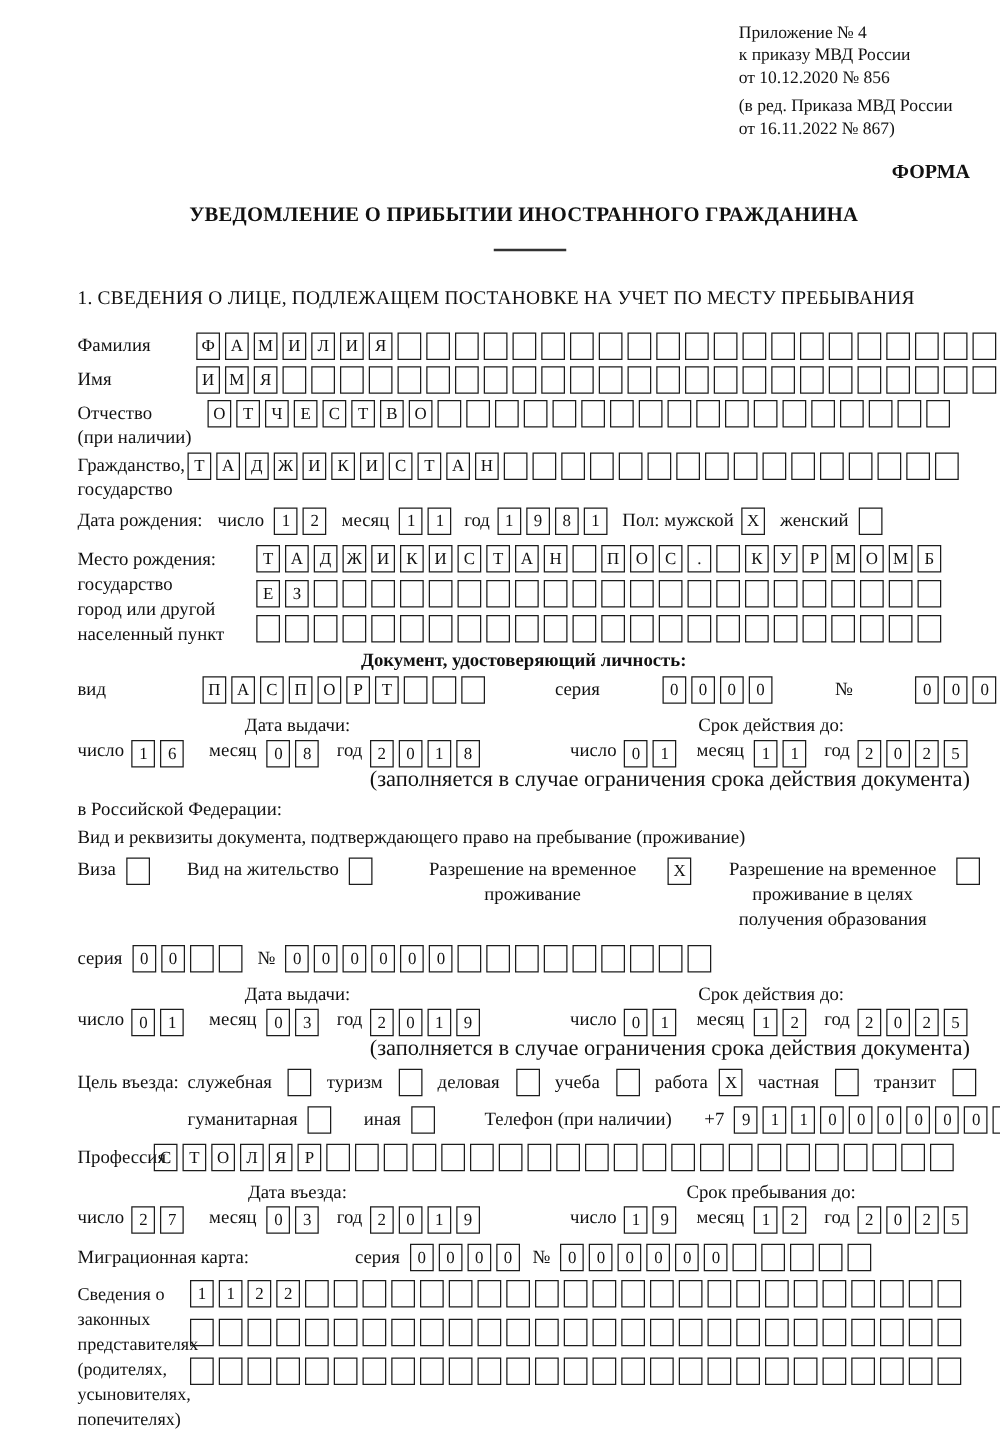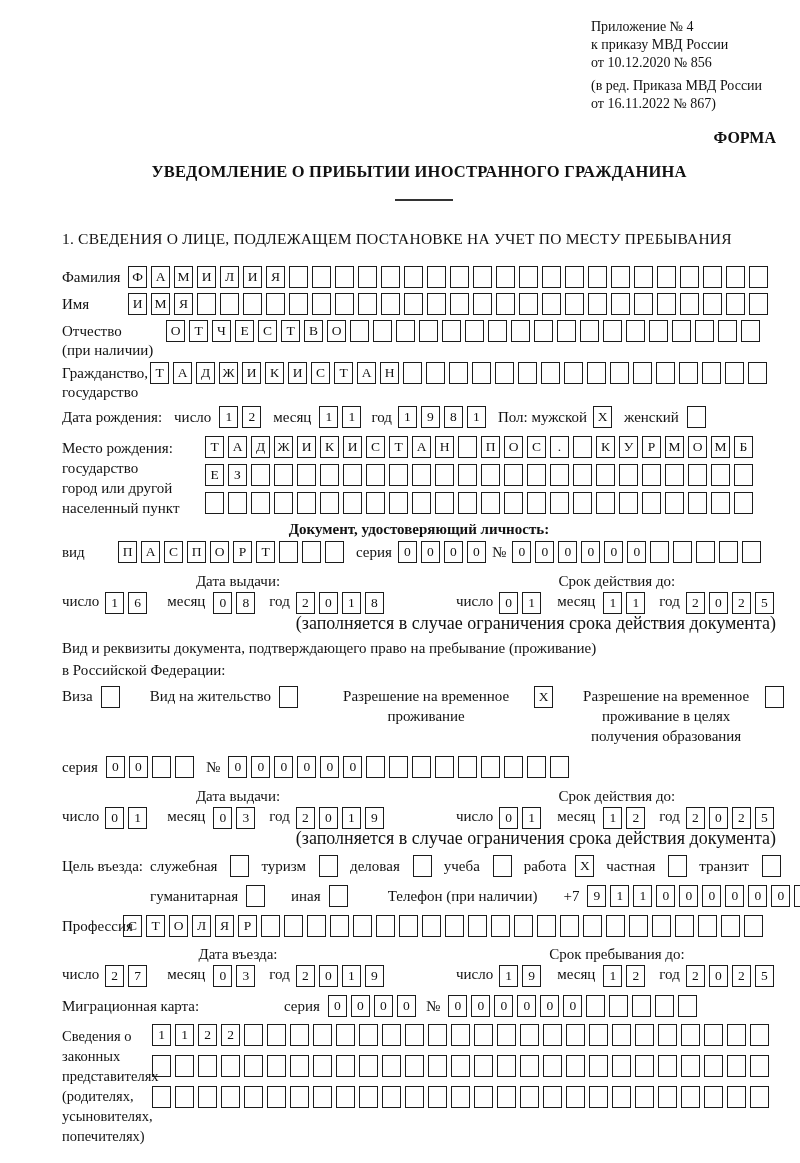--- a/index.html
+++ b/index.html
@@ -24,21 +24,21 @@
   .ref .gap { margin-top: 5px; }
   .forma { text-align: right; font-weight: bold; font-size: 16px; margin-top: 16px; }
   .title { text-align: center; font-weight: bold; font-size: 16.5px; line-height: 24px; margin-top: 13px; letter-spacing: .2px; }
   .blank { display: inline-block; width: 58px; border-bottom: 2px solid #333; height: 14px; margin-left: 10px; }
   .sec { font-weight: normal; font-size: 15.5px; margin-top: 22px; letter-spacing: .2px; }
 
   .row { display: flex; align-items: flex-start; }
   .lbl { flex: none; font-size: 15px; line-height: 19px; padding-top: 2px; }
   .w66 { width: 66px; } .w104 { width: 104px; } .w88 { width: 88px; }
   .w143 { width: 143px; } .w90 { width: 90px; }
-  .mt18 { margin-top: 18px; } .mb5 { margin-bottom: 5px; }
+  .mt18 { margin-top: 18px; } .mb5 { margin-bottom: 5px; gap: 29px; }
 
   .inline-lbl { font-size: 15px; line-height: 23px; flex: none; }
   .ml6 { margin-left: 6px; } .ml8 { margin-left: 8px; } .ml12 { margin-left: 12px; } .mr6 { margin-right: 6px; } .mr8 { margin-right: 8px; }
 
   .boxrow { margin-bottom: 6px; }
   .doc-heading { text-align: center; font-weight: bold; font-size: 15px; margin: 3px 0 3px 0; }
 
   .dates { display: flex; margin-top: 8px; }
   .dg-title { text-align: center; font-size: 15px; line-height: 18px; }
   .dg-line { white-space: nowrap; }
@@ -129,21 +129,21 @@
     </div>
     <div>
       <div class="boxrow"><span class="boxes"><span class="cell">Т</span><span class="cell">А</span><span class="cell">Д</span><span class="cell">Ж</span><span class="cell">И</span><span class="cell">К</span><span class="cell">И</span><span class="cell">С</span><span class="cell">Т</span><span class="cell">А</span><span class="cell">Н</span><span class="cell"></span><span class="cell">П</span><span class="cell">О</span><span class="cell">С</span><span class="cell">.</span><span class="cell"></span><span class="cell">К</span><span class="cell">У</span><span class="cell">Р</span><span class="cell">М</span><span class="cell">О</span><span class="cell">М</span><span class="cell">Б</span></span></div>
       <div class="boxrow"><span class="boxes"><span class="cell">Е</span><span class="cell">З</span><span class="cell"></span><span class="cell"></span><span class="cell"></span><span class="cell"></span><span class="cell"></span><span class="cell"></span><span class="cell"></span><span class="cell"></span><span class="cell"></span><span class="cell"></span><span class="cell"></span><span class="cell"></span><span class="cell"></span><span class="cell"></span><span class="cell"></span><span class="cell"></span><span class="cell"></span><span class="cell"></span><span class="cell"></span><span class="cell"></span><span class="cell"></span><span class="cell"></span></span></div>
       <div><span class="boxes"><span class="cell"></span><span class="cell"></span><span class="cell"></span><span class="cell"></span><span class="cell"></span><span class="cell"></span><span class="cell"></span><span class="cell"></span><span class="cell"></span><span class="cell"></span><span class="cell"></span><span class="cell"></span><span class="cell"></span><span class="cell"></span><span class="cell"></span><span class="cell"></span><span class="cell"></span><span class="cell"></span><span class="cell"></span><span class="cell"></span><span class="cell"></span><span class="cell"></span><span class="cell"></span><span class="cell"></span></span></div>
     </div>
   </div>
 
   <div class="doc-heading">Документ, удостоверяющий личность:</div>
 
-  <div class="row" style="margin-bottom:8px;">
+  <div class="row" style="margin-bottom:8px;gap:44px;">
     <div class="lbl" style="width:56px;">вид</div>
     <span class="boxes"><span class="cell">П</span><span class="cell">А</span><span class="cell">С</span><span class="cell">П</span><span class="cell">О</span><span class="cell">Р</span><span class="cell">Т</span><span class="cell"></span><span class="cell"></span><span class="cell"></span></span>
     <span class="inline-lbl ml8 mr6">серия</span>
     <span class="boxes"><span class="cell">0</span><span class="cell">0</span><span class="cell">0</span><span class="cell">0</span></span>
     <span class="inline-lbl mr6" style="margin-left:2px;">№</span>
     <span class="boxes"><span class="cell">0</span><span class="cell">0</span><span class="cell">0</span><span class="cell">0</span><span class="cell">0</span><span class="cell">0</span><span class="cell"></span><span class="cell"></span><span class="cell"></span><span class="cell"></span><span class="cell"></span></span>
   </div>
 
   <div class="dates" style="margin-top:0;">
     <div class="dg-left">
@@ -159,22 +159,22 @@
       <div class="dg-line">
         <span class="inline-lbl mr6">число</span><span class="boxes"><span class="cell">0</span><span class="cell">1</span></span>
         <span class="inline-lbl ml8 mr8">месяц</span><span class="boxes"><span class="cell">1</span><span class="cell">1</span></span>
         <span class="inline-lbl ml6 mr6">год</span><span class="boxes"><span class="cell">2</span><span class="cell">0</span><span class="cell">2</span><span class="cell">5</span></span>
       </div>
     </div>
   </div>
   <div class="note">(заполняется в случае ограничения срока действия документа)</div>
 
   <div class="intro">
+    <div>в Российской Федерации:</div>
     <div>Вид и реквизиты документа, подтверждающего право на пребывание (проживание)</div>
-    <div>в Российской Федерации:</div>
   </div>
 
   <div class="opts">
     <span class="opt-lbl">Виза</span>
     <span class="boxes cb" style="margin-right:26px;"><span class="cell"></span></span>
     <span class="opt-lbl">Вид на жительство</span>
     <span class="boxes cb" style="margin-right:24px;"><span class="cell"></span></span>
     <span class="opt-lbl opt-center" style="width:200px;">
       <span>Разрешение на временное</span><br><span>проживание</span>
     </span>

